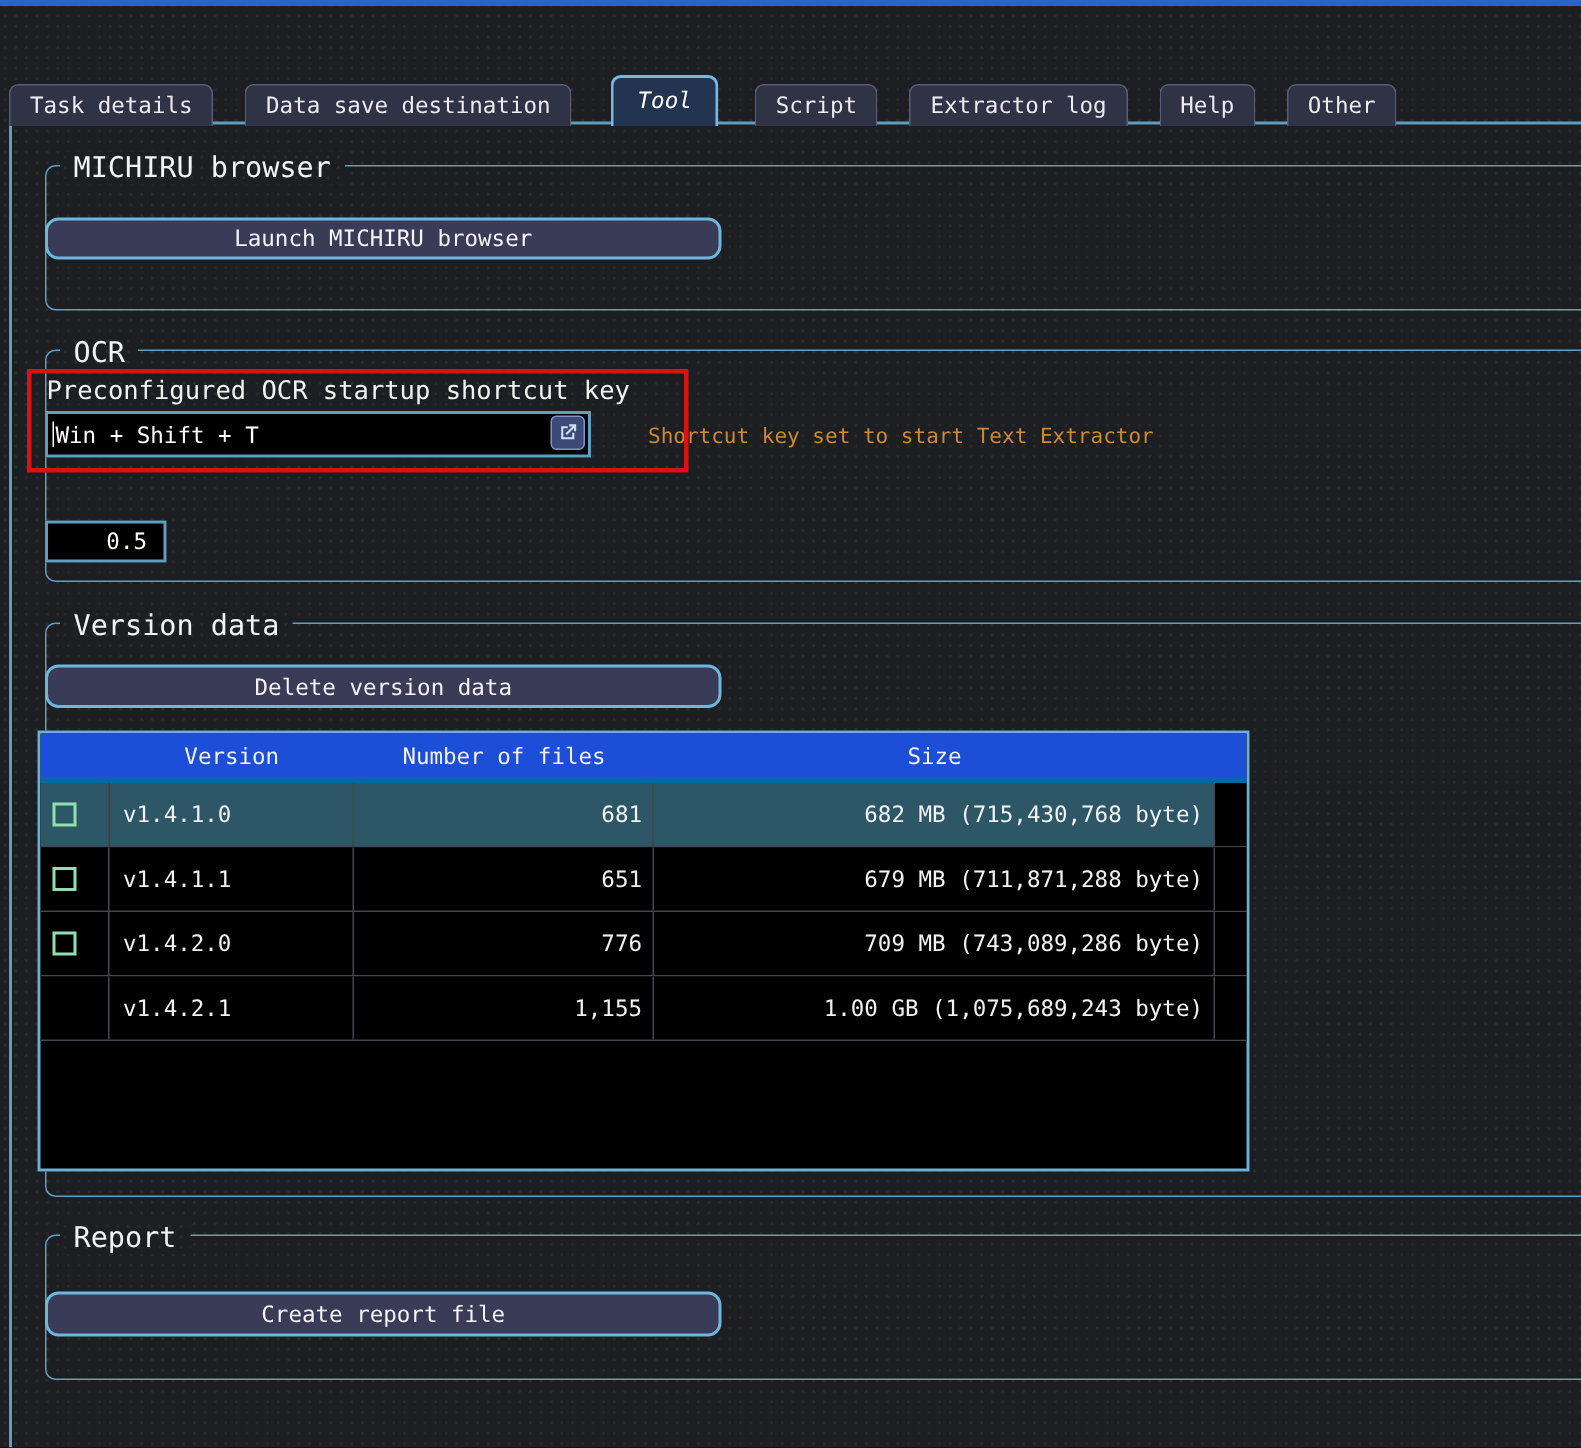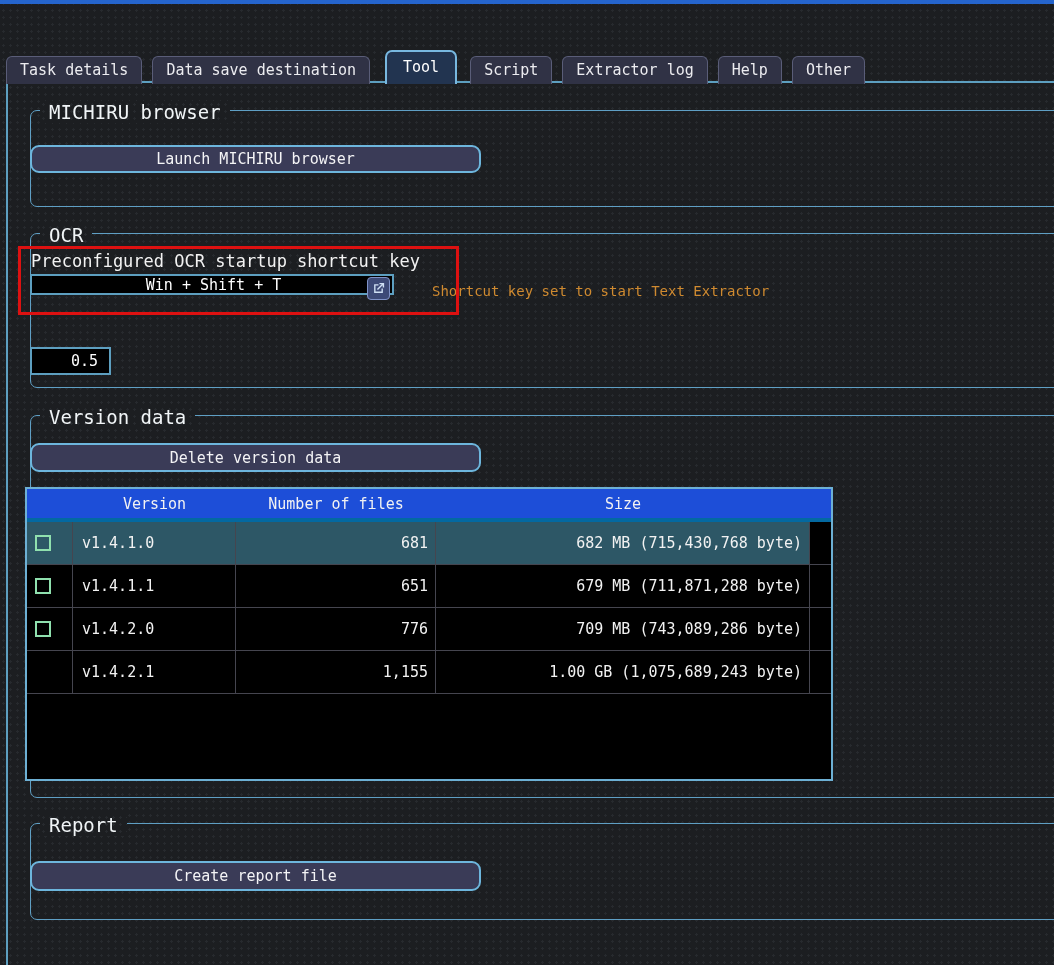--- a/index.html
+++ b/index.html
@@ -16,30 +16,30 @@
   .page{
     position:relative;width:1054px;height:965px;overflow:hidden;
     background-color:var(--bg);
     background-image:radial-gradient(#272a2e 1px, transparent 1.3px);
     background-size:7px 7px;
     font-family:"DejaVu Sans Mono","Liberation Mono",monospace;
     color:#f2f2f2;
   }
   .top-accent{position:absolute;left:0;top:0;width:1054px;height:4px;background:var(--accent);}
   
-  .tabbar{position:absolute;left:6px;top:50px;height:34px;display:flex;align-items:flex-end;gap:10px;z-index:5;}
+  .tabbar{position:absolute;left:6px;top:50px;height:34px;display:flex;align-items:flex-end;gap:21px;z-index:5;}
   .tab{
     height:28px;line-height:26px;padding:0 13px;font-size:15px;color:#ececf0;
     background:#303245;border:1px solid#5a5d78;border-bottom:none;
     border-radius:6px 6px 0 0;white-space:nowrap;cursor:default;
   }
   .tab.selected{
     height:34px;line-height:31px;background:#223450;color:#fff;
     border:2px solid #78b8e0;border-bottom:none;border-radius:7px 7px 0 0;
-    margin-left:5px;margin-right:3px;padding:0 16px;
+    margin-left:5px;margin-right:3px;padding:0 16px;font-style:italic;
   }
   
   .pane{
     position:absolute;left:6px;top:81px;width:1200px;height:1000px;
     border-left:2px solid var(--frame);border-top:2px solid var(--frame);
   }
   
   .group{
     position:absolute;left:30px;width:1100px;
     border:1px solid var(--group);border-radius:7px 0 0 7px;
@@ -68,21 +68,21 @@
     position:absolute;left:18px;top:246px;width:441px;height:69px;
     border:3px solid var(--annot);z-index:4;pointer-events:none;
   }
   .lbl{position:absolute;font-size:17px;color:#f2f2f2;white-space:nowrap;}
   .lbl-shortcut{left:31px;top:251px;}
   .lbl-wait{left:31px;top:328px;}
   .field{
     position:absolute;background:#000;border:2px solid var(--frame);
     font-size:15px;color:#fff;display:flex;align-items:center;
   }
-  .f-shortcut{left:30px;top:274px;width:364px;height:21px;padding-left:3px;flex-direction:column;}
+  .f-shortcut{left:30px;top:274px;width:364px;height:31px;padding-left:3px;}
   .caret{display:inline-block;width:1px;height:17px;background:#fff;margin-right:1px;}
   .iconbtn{
     position:absolute;right:2px;top:1px;width:23px;height:23px;
     background:#3d4a77;border:1px solid #8093c8;border-radius:4px;
     display:flex;align-items:center;justify-content:center;cursor:pointer;padding:0;
   }
   .iconbtn svg{width:15px;height:15px;}
   .hint{position:absolute;left:432px;top:283px;font-size:14px;color:var(--hint);white-space:nowrap;}
   .f-wait{left:30px;top:347px;width:81px;height:28px;justify-content:flex-end;padding-right:11px;}
   

